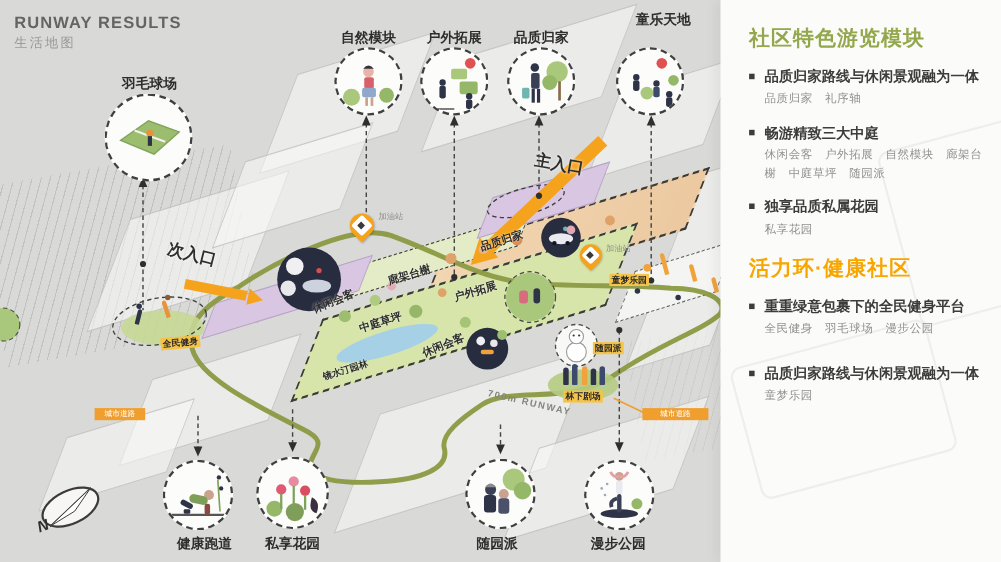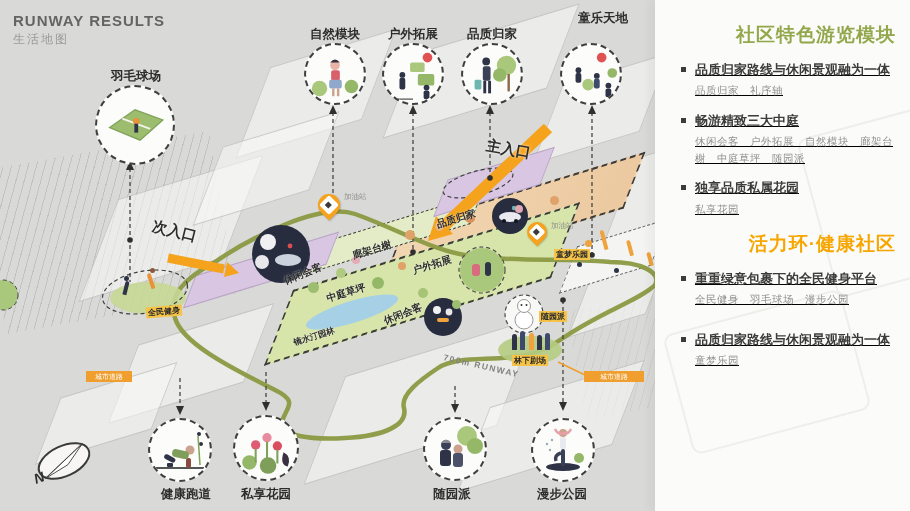--- a/index.html
+++ b/index.html
@@ -43,24 +43,24 @@
   
   .callout{position:absolute;border-radius:50%;border:2px dashed #3f3f3f;background:#fcfcfa;
            box-sizing:border-box;overflow:hidden;z-index:12;}
   .callout svg{width:100%;height:100%;display:block;}
   .clabel{position:absolute;font-weight:bold;font-size:12.5px;color:#2d2d2d;white-space:nowrap;
           transform:translateX(-50%);z-index:12;}
   
   .sidebar{position:absolute;left:655px;top:0;width:255px;height:511px;background:#fbfbf9;
            z-index:20;box-sizing:border-box;padding:22px 14px 0 26px;box-shadow:-5px 0 10px rgba(0,0,0,.05);}
   .wm{position:absolute;border:2px solid #eeeeea;border-radius:10px;z-index:0;}
-  .sb-h{position:relative;z-index:2;font-size:19px;font-weight:bold;letter-spacing:1px;margin:0 0 14px 0;text-align:right;}
+  .sb-h{position:relative;z-index:2;font-size:19px;font-weight:bold;letter-spacing:1px;margin:0 0 14px 0;}
   .sb-h.green{color:#93a84c;}
   .sb-h.orange{color:#f7a600;margin-top:13px;}
-  .sb-item{position:relative;z-index:2;padding-left:14px;margin-bottom:13px;text-decoration:underline;}
+  .sb-item{position:relative;z-index:2;padding-left:14px;margin-bottom:13px;}
   .sec2 .sb-item{margin-bottom:23px;}
   .sb-item .bullet{position:absolute;left:0;top:5px;width:5px;height:5px;background:#3c3c3c;}
   .sb-title{font-size:13px;font-weight:bold;color:#3c3c3c;line-height:1.25;}
   .sb-tags{font-size:10.5px;color:#919191;margin-top:4px;line-height:1.65;letter-spacing:.5px;
            white-space:pre-wrap;}
 </style>
 </head>
 <body>
 
 <div class="canvas">

